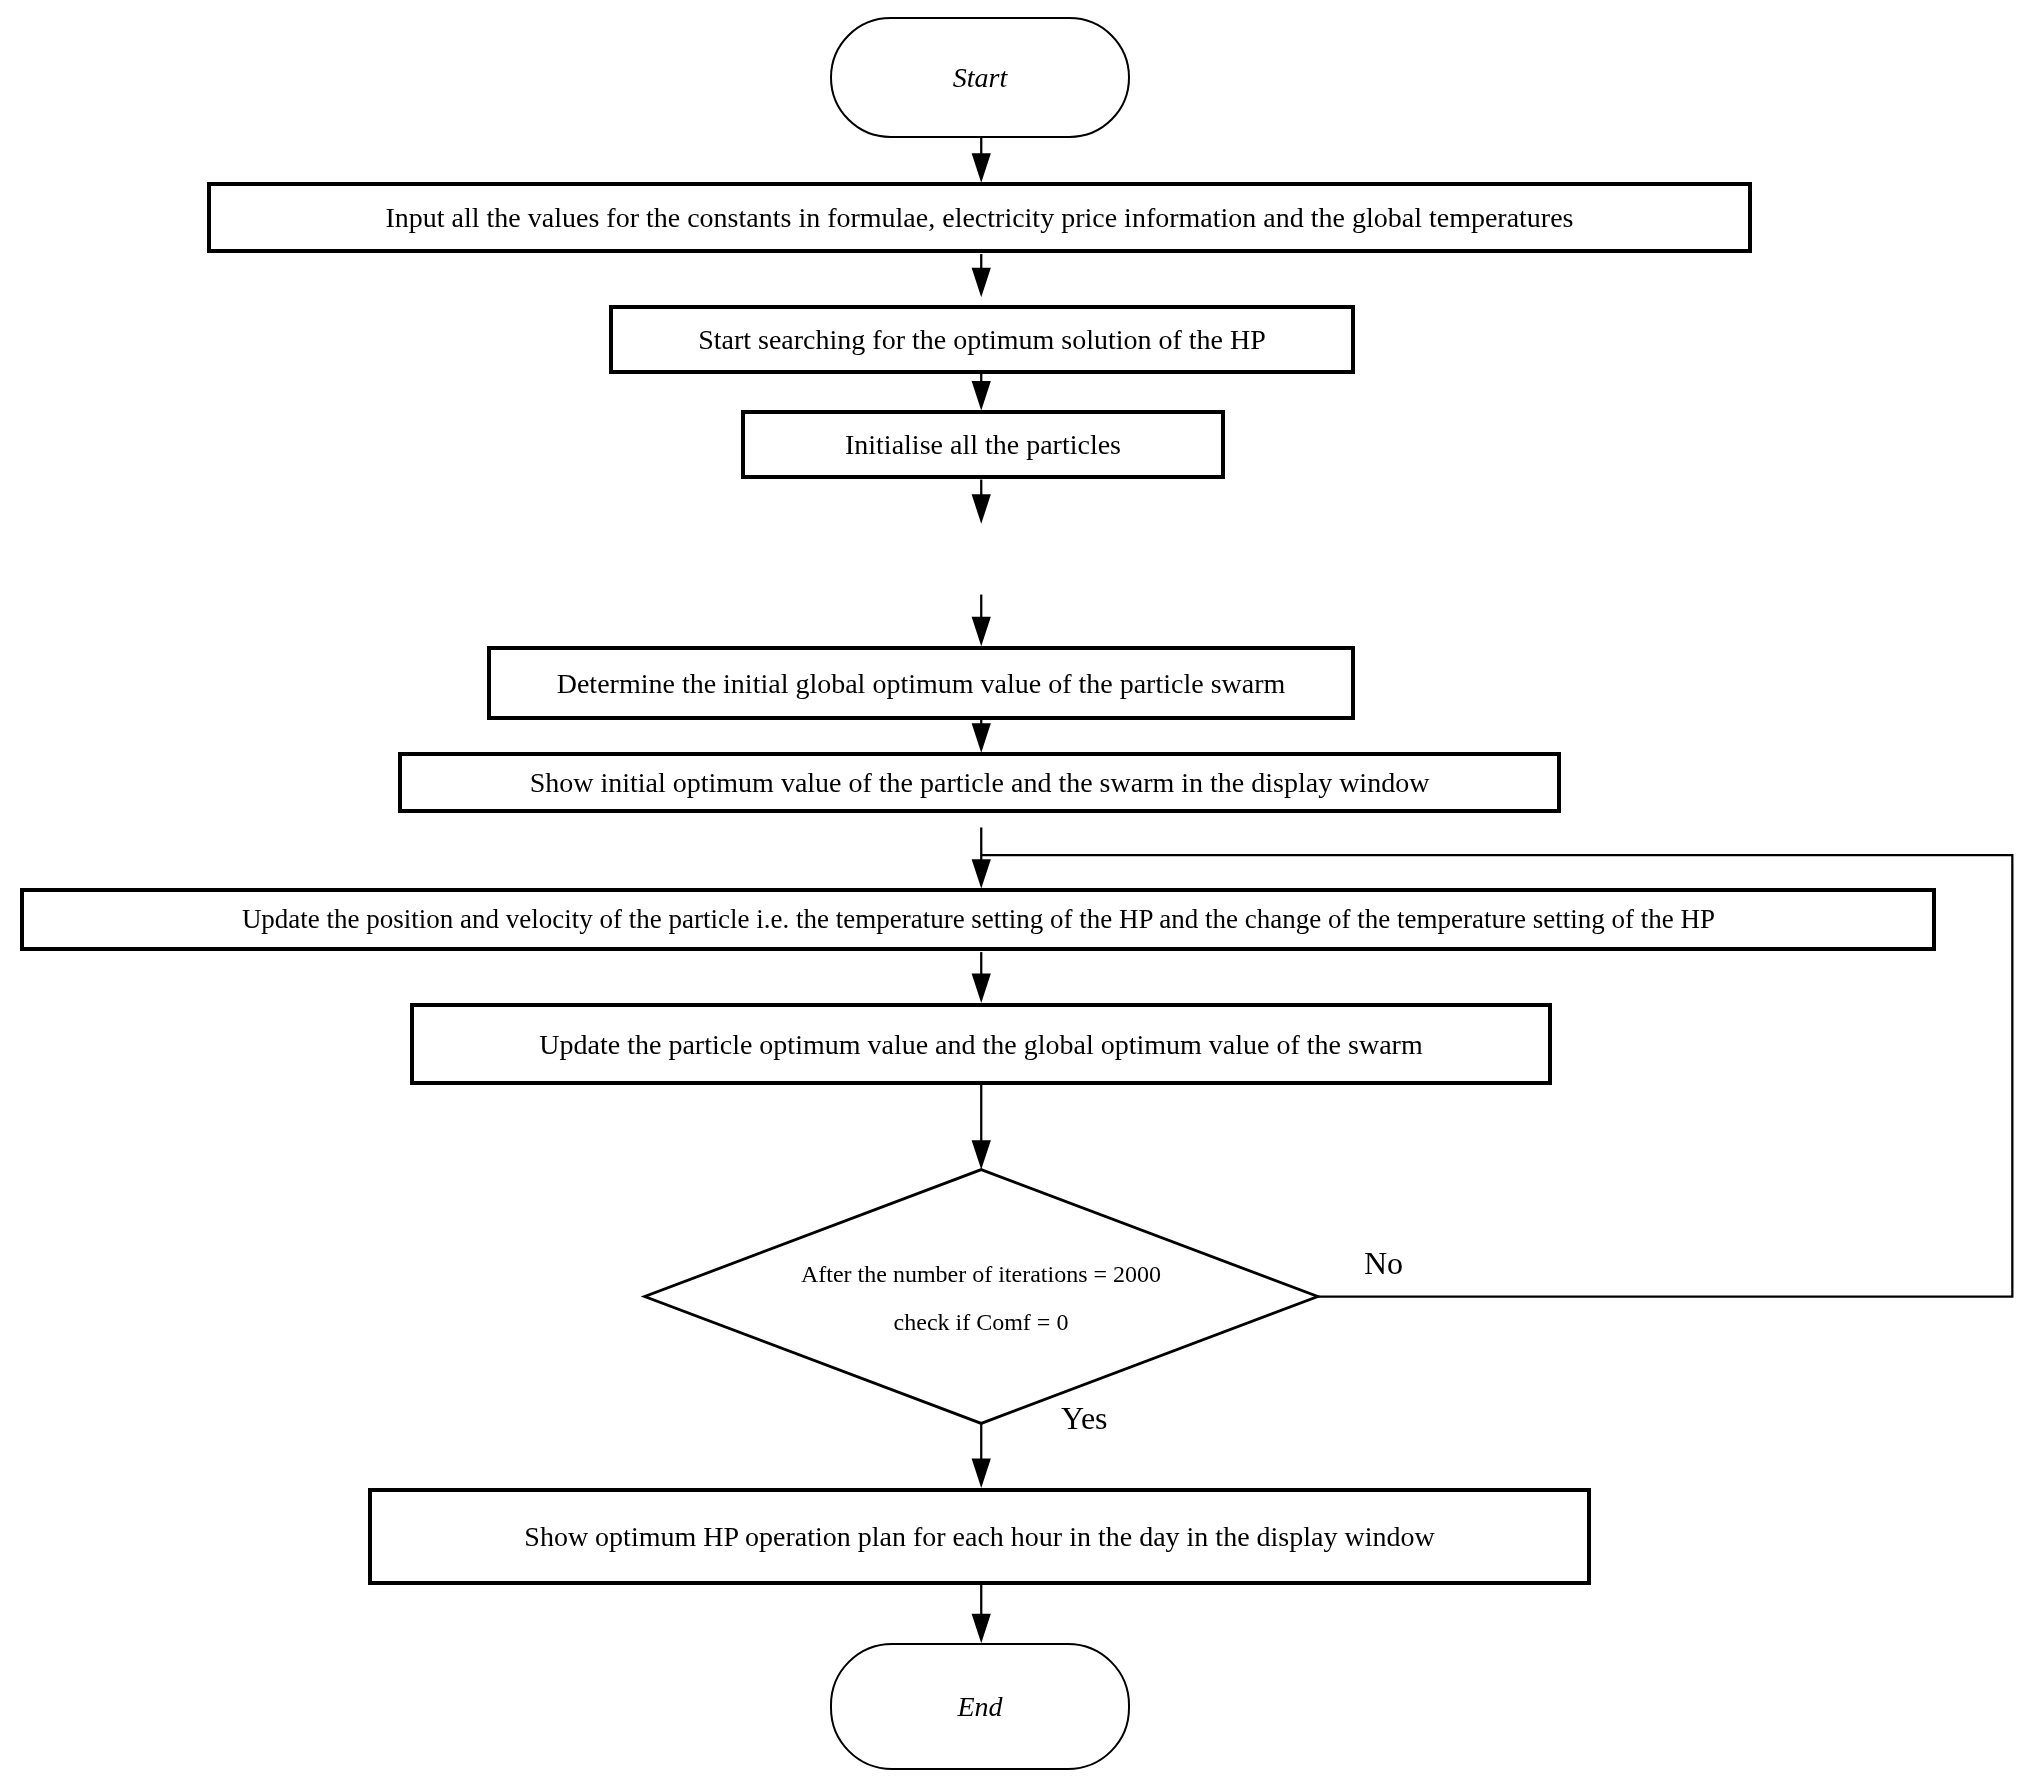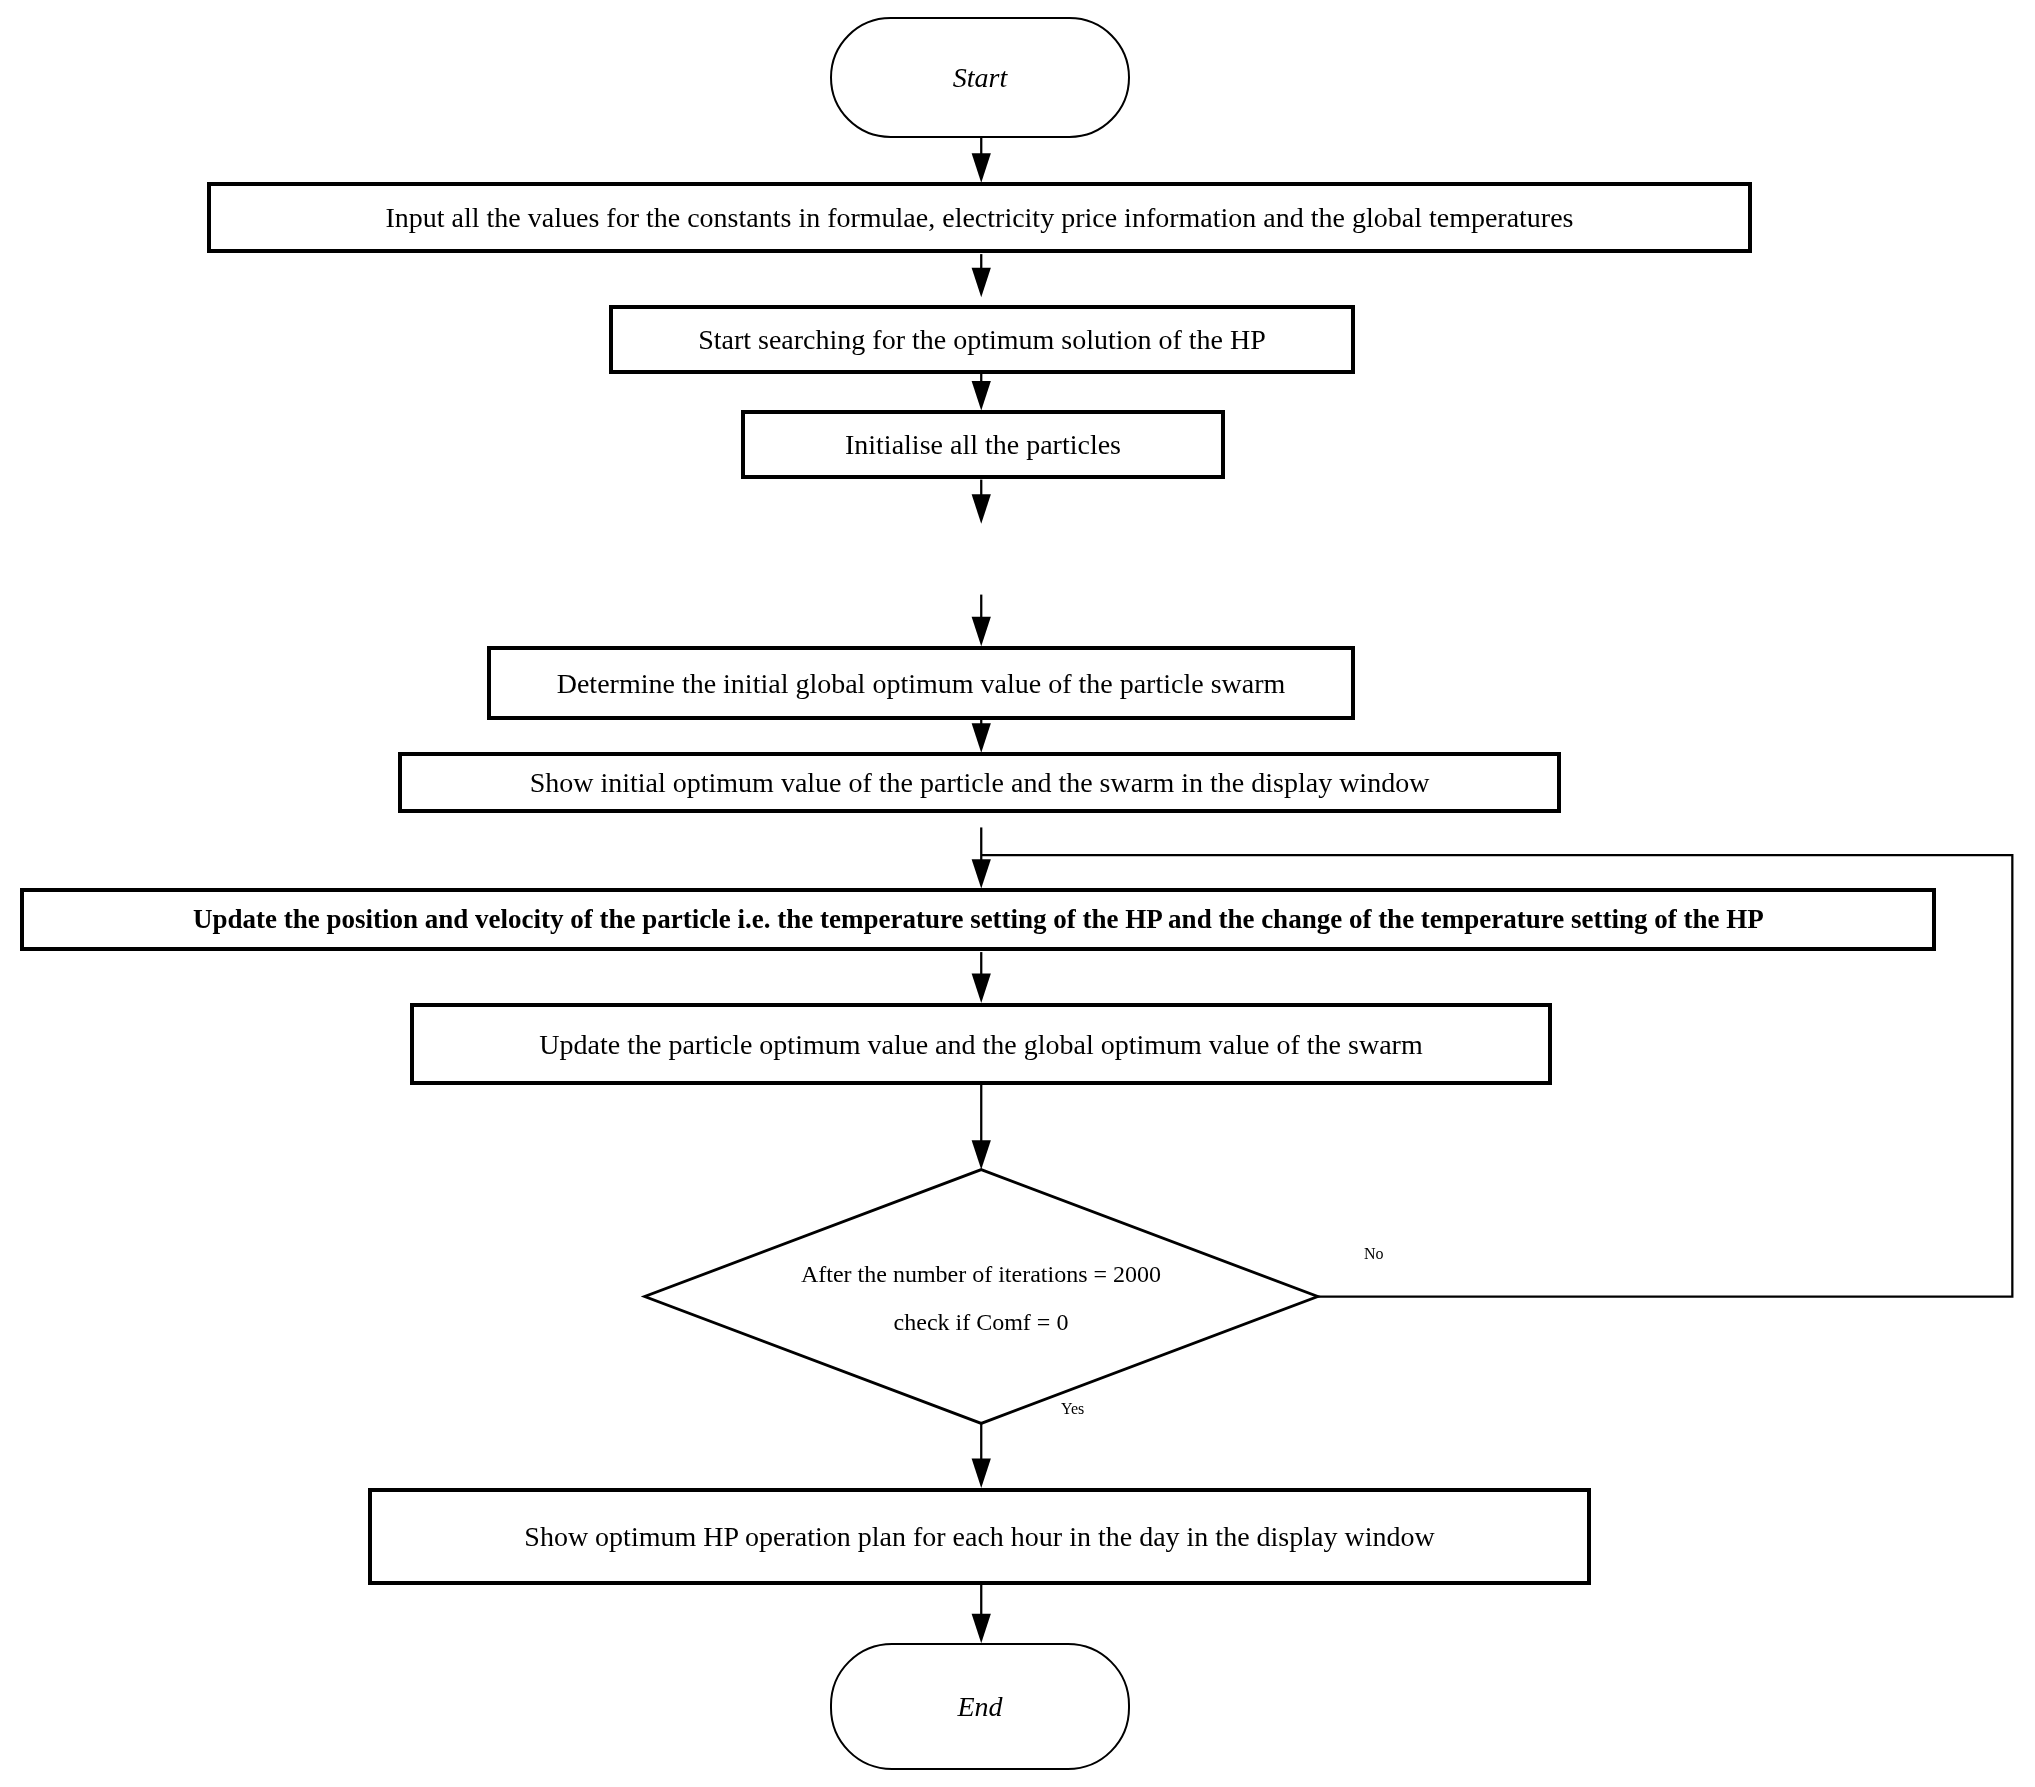--- a/index.html
+++ b/index.html
@@ -19,32 +19,32 @@
     display: flex;
     align-items: center;
     justify-content: center;
     text-align: center;
     font-size: 28px;
     line-height: 1.25;
     padding: 0 11.3px;
   }
   .process    { border: 4.5px solid #000000; }
   .terminator { border: 2.8px solid #000000; border-radius: 62px; font-style: italic; }
-  .tight      { font-size: 27px; white-space: nowrap; padding: 0 4.5px; font-weight: bold; }
+  .tight      { font-size: 27px; white-space: nowrap; padding: 0 4.5px; }
   .diamond-label {
     position: absolute;
     display: flex;
     flex-direction: column;
     align-items: center;
     justify-content: center;
     text-align: center;
     font-size: 24px;
   }
   .diamond-label div { line-height: 2.0; }
-  .edge-label { position: absolute; font-size: 16px; }
+  .edge-label { position: absolute; font-size: 32px; }
 </style>
 </head>
 <body>
 
 <div class="canvas">
 
   <svg class="wires" width="2035" height="1788" viewBox="0 0 3592 3155">
     <g stroke="#000000" stroke-width="4" fill="#000000">
 
       <line x1="1732" y1="243" x2="1732" y2="272"></line>

